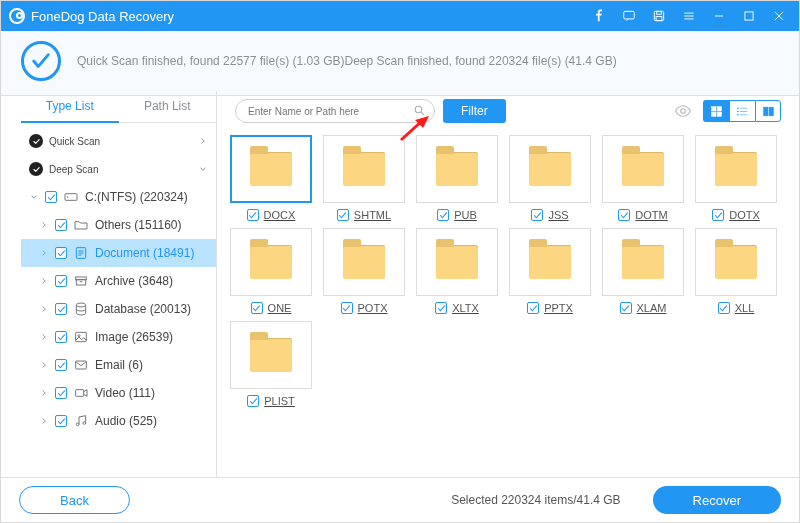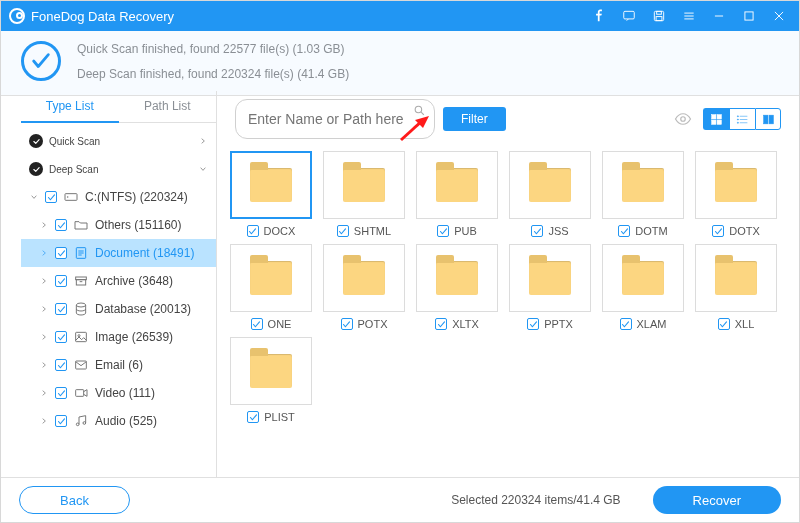--- a/index.html
+++ b/index.html
@@ -36,21 +36,21 @@
   .titlebar .spacer{flex:1}
   .tb-btn{width:24px;height:30px;display:flex;align-items:center;justify-content:center;cursor:pointer;font-size:14px}
   .tb-btn svg{width:14px;height:14px;stroke:#fff;fill:none;stroke-width:1.6}
   
   .status{
     display:flex;align-items:center;gap:16px;padding:10px 20px 14px 20px;
     background:#f7fbff;border-bottom:1px solid var(--border);
   }
   .status .check{width:40px;height:40px;border:3px solid var(--brand);border-radius:50%;display:flex;align-items:center;justify-content:center}
   .status .check svg{width:22px;height:22px;stroke:var(--brand);fill:none;stroke-width:3;stroke-linecap:round;stroke-linejoin:round}
-  .status .lines{display:flex;flex-direction:column;gap:11px;color:var(--text-muted);font-size:12px}
+  .status .lines{display:flex;flex-direction:row;gap:0;color:var(--text-muted);font-size:12px}
   
   .workspace{position:absolute;top:90px;bottom:45px;left:0;right:0;display:flex;padding-left:20px;}
   
   .sidebar{width:var(--sidebar-width);border-right:1px solid var(--border);display:flex;flex-direction:column}
   .tabs{display:flex;border-bottom:1px solid var(--border);}
   .tab{flex:1;text-align:center;padding:8px 0;color:var(--text-muted);cursor:pointer;font-size:12px;}
   .tab.active{color:var(--brand);border-bottom:2px solid var(--brand);margin-bottom:-1px;font-weight:500}
   .tree{overflow:auto;flex:1;padding:4px 0}
   .row{display:flex;align-items:center;height:28px;gap:6px;padding:0 8px;cursor:pointer}
   .row.selected{background:var(--brand-light);color:var(--brand)}
@@ -64,39 +64,39 @@
   .row .lbl{flex:1;white-space:nowrap;overflow:hidden;text-overflow:ellipsis}
   .row.scan .dot{width:14px;height:14px;border-radius:50%;background:#222;display:flex;align-items:center;justify-content:center}
   .row.scan .dot svg{width:9px;height:9px;stroke:#fff;fill:none;stroke-width:3;stroke-linecap:round;stroke-linejoin:round}
   .row.scan{font-size:10px}
   .row.scan .chev-right{margin-left:auto}
   .i1{padding-left:18px}
   
   .main{flex:1;display:flex;flex-direction:column}
   .toolbar{display:flex;align-items:center;gap:8px;padding:8px 18px;}
   .search{flex:0 0 200px;position:relative}
-  .search input{width:100%;height:40px;border:1px solid #d0d0d0;border-radius:12px;padding:0 26px 0 12px;font-size:14px;color:#444;outline:none}
+  .search input{width:100%;height:24px;border:1px solid #d0d0d0;border-radius:12px;padding:0 26px 0 12px;font-size:10px;color:#444;outline:none}
   .search .glass{position:absolute;right:8px;top:5px;width:14px;height:14px;}
   .search .glass svg{width:13px;height:13px;stroke:#aaa;fill:none;stroke-width:2}
   .filter-btn{height:24px;padding:0 18px;border:none;background:var(--brand);color:#fff;border-radius:3px;font-size:12px;cursor:pointer}
   .toolbar .spacer{flex:1}
   .view-btn{width:26px;height:22px;border:1px solid var(--brand);display:flex;align-items:center;justify-content:center;cursor:pointer;color:var(--brand)}
   .view-btn.active{background:var(--brand);color:#fff}
   .view-btn svg{width:13px;height:13px;stroke:currentColor;fill:currentColor}
   .view-group{display:flex}
   .view-group .view-btn{border-radius:0;border-right:none}
   .view-group .view-btn:first-child{border-top-left-radius:3px;border-bottom-left-radius:3px}
   .view-group .view-btn:last-child{border-right:1px solid var(--brand);border-top-right-radius:3px;border-bottom-right-radius:3px}
   .eye-btn{color:#bbb;border:none;width:24px;height:22px;display:flex;align-items:center;justify-content:center}
   .eye-btn svg{width:18px;height:18px;stroke:#bbb;fill:none;stroke-width:1.6}
   
   .red-arrow{position:absolute;left:398px;top:115px;pointer-events:none}
   .red-arrow svg{width:30px;height:26px}
   
-  .grid{flex:1;overflow:auto;padding:4px 10px;}
+  .grid{flex:1;overflow:auto;padding:4px 10px;text-decoration:underline;}
   .grid-inner{display:flex;flex-wrap:wrap;gap:5px 5px;align-content:flex-start}
   .tile{width:88px;display:flex;flex-direction:column;align-items:center}
   .thumb{width:82px;height:68px;border:1px solid #dcdcdc;display:flex;align-items:center;justify-content:center;background:#fff}
   .thumb.sel{border:2px solid var(--brand)}
   .folder{width:42px;height:34px;background:var(--folder);border-radius:2px;position:relative;box-shadow:0 1px 1px rgba(0,0,0,.15) inset}
   .folder::before{content:"";position:absolute;top:-6px;left:0;width:18px;height:8px;background:var(--folder-tab);border-radius:2px 2px 0 0}
   .cap{display:flex;align-items:center;gap:5px;margin-top:4px;height:16px}
   .cap .cb{width:12px;height:12px;border:1px solid var(--brand);border-radius:2px;display:flex;align-items:center;justify-content:center;background:#fff}
   .cap .cb svg{width:9px;height:9px;stroke:var(--brand);fill:none;stroke-width:3;stroke-linecap:round;stroke-linejoin:round}
   .cap .name{font-size:11px;color:#555}

